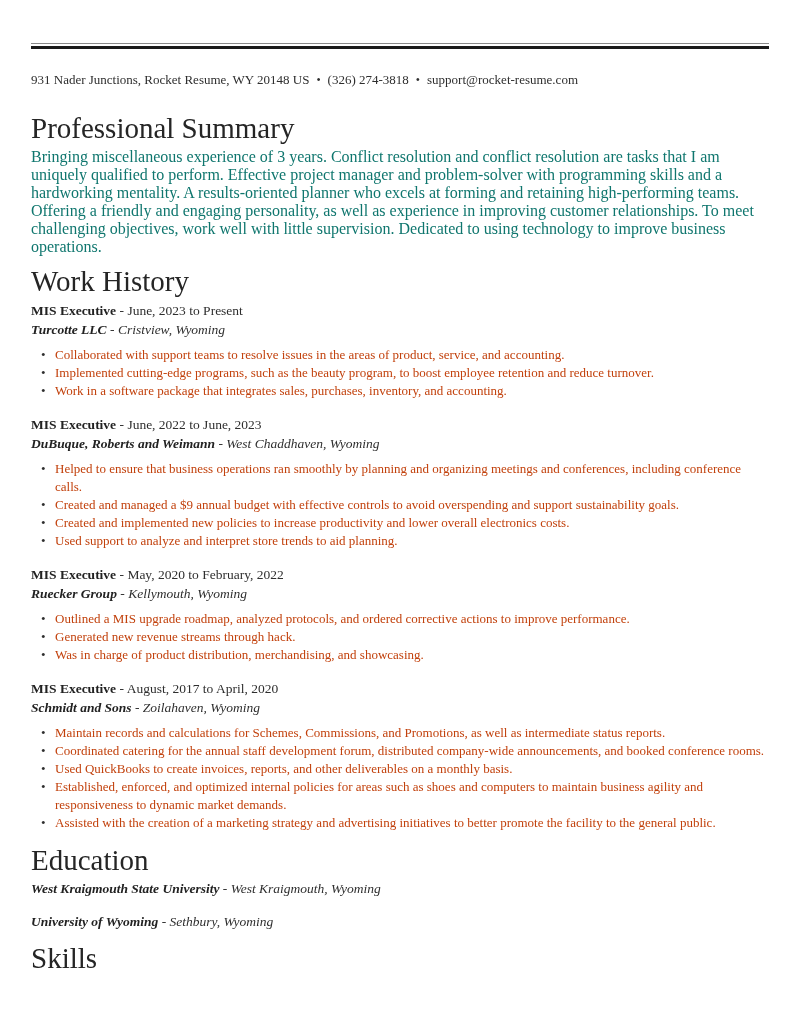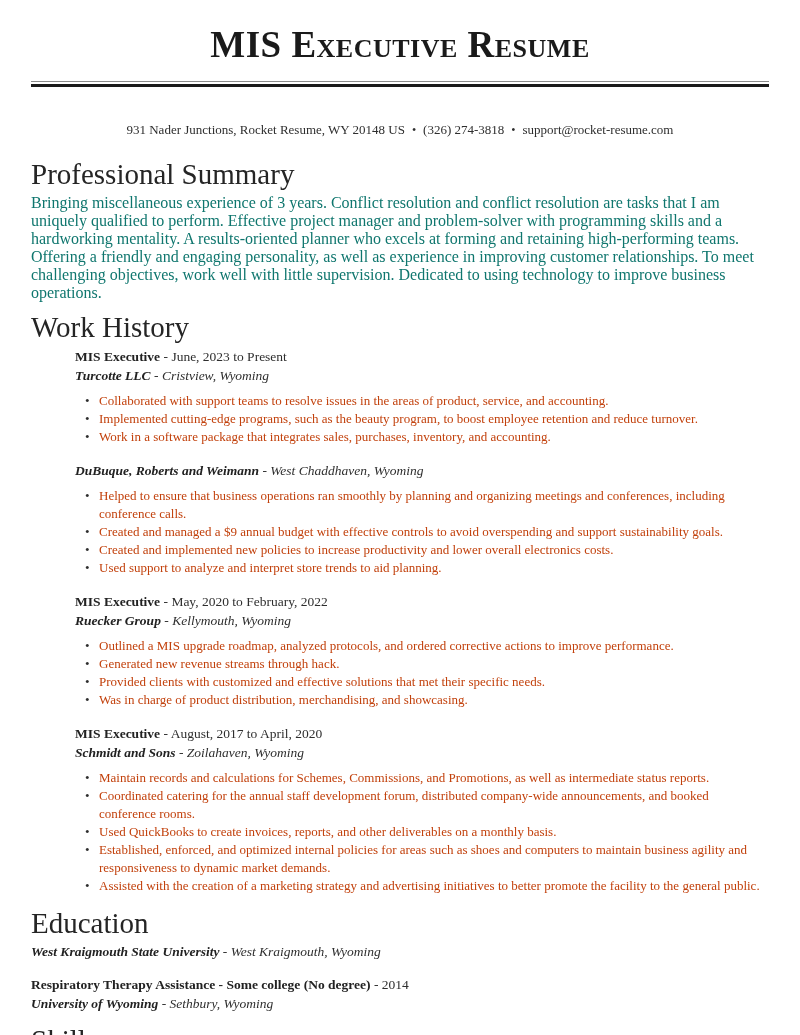--- a/index.html
+++ b/index.html
@@ -20,24 +20,23 @@
     font-variant: small-caps;
     text-align: center;
     color: #1a1a1a;
     letter-spacing: 0.5px;
   }
   .rules { margin-top: 17px; }
   .rule-thin  { height: 1px; background: #8a8a8a; }
   .rule-gap   { height: 2px; background: #ffffff; }
   .rule-thick { height: 3px; background: #1a1a1a; }
   .contact {
-    margin-top: 35px;
+    margin-top: 19px;
     font-size: 13px;
-    line-height: 16px;
-    text-align: center;
+    line-height: 24px;
     color: #2e2e2e;
   }
   .contact .sep { display: inline-block; margin: 0 7px; font-size: 12px; color: #2e2e2e; }
 
   
   h2.section-heading {
     font-size: 29px;
     line-height: 26px;
     font-weight: normal;
     color: #252525;
@@ -48,21 +47,21 @@
   .h-skills  { margin-top: 11px; }
 
   
   .summary-text {
     margin-top: 7px;
     font-size: 16px;
     line-height: 18px;
     color: #0f766e;
   }
 
-  .job { margin-top: 7px; margin-bottom: 15px; margin-left: 44px; }
+  .job { margin-top: 7px; margin-bottom: 15px; }
   .line { font-size: 13.5px; line-height: 19px; color: #2e2e2e; }
   .b { font-weight: bold; color: #222222; }
   .italic { font-style: italic; }
 
   ul.bullets {
     list-style: none;
     margin-top: 7px;
     font-size: 13px;
     line-height: 18px;
     color: #c2410c;
@@ -78,21 +77,20 @@
   }
 
   .edu-entry { margin-top: 6px; margin-bottom: 14px; }
 </style>
 </head>
 <body>
 
 <div class="page">
 
   <header>
-    <h1 class="doc-title">MIS Executive Resume</h1>
     <div class="rules">
       <div class="rule-thin"></div>
       <div class="rule-gap"></div>
       <div class="rule-thick"></div>
     </div>
     <p class="contact">
       <span>931 Nader Junctions, Rocket Resume, WY 20148 US</span><span class="sep">•</span><span>(326) 274-3818</span><span class="sep">•</span><span>support@rocket-resume.com</span>
     </p>
   </header>
 
@@ -108,36 +106,36 @@
       <p class="line"><span class="b">MIS Executive</span> <span>-</span> <span>June, 2023 to Present</span></p>
       <p class="line italic"><span class="b">Turcotte LLC</span> <span>-</span> <span>Cristview, Wyoming</span></p>
       <ul class="bullets">
         <li>Collaborated with support teams to resolve issues in the areas of product, service, and accounting.</li>
         <li>Implemented cutting-edge programs, such as the beauty program, to boost employee retention and reduce turnover.</li>
         <li>Work in a software package that integrates sales, purchases, inventory, and accounting.</li>
       </ul>
     </article>
 
     <article class="job">
+      <p class="line"><span class="b">MIS Executive</span> <span>-</span> <span>June, 2022 to June, 2023</span></p>
       <p class="line italic"><span class="b">DuBuque, Roberts and Weimann</span> <span>-</span> <span>West Chaddhaven, Wyoming</span></p>
       <ul class="bullets">
         <li>Helped to ensure that business operations ran smoothly by planning and organizing meetings and conferences, including conference calls.</li>
         <li>Created and managed a $9 annual budget with effective controls to avoid overspending and support sustainability goals.</li>
         <li>Created and implemented new policies to increase productivity and lower overall electronics costs.</li>
         <li>Used support to analyze and interpret store trends to aid planning.</li>
       </ul>
     </article>
 
     <article class="job">
       <p class="line"><span class="b">MIS Executive</span> <span>-</span> <span>May, 2020 to February, 2022</span></p>
       <p class="line italic"><span class="b">Ruecker Group</span> <span>-</span> <span>Kellymouth, Wyoming</span></p>
       <ul class="bullets">
         <li>Outlined a MIS upgrade roadmap, analyzed protocols, and ordered corrective actions to improve performance.</li>
         <li>Generated new revenue streams through hack.</li>
-        <li>Provided clients with customized and effective solutions that met their specific needs.</li>
         <li>Was in charge of product distribution, merchandising, and showcasing.</li>
       </ul>
     </article>
 
     <article class="job">
       <p class="line"><span class="b">MIS Executive</span> <span>-</span> <span>August, 2017 to April, 2020</span></p>
       <p class="line italic"><span class="b">Schmidt and Sons</span> <span>-</span> <span>Zoilahaven, Wyoming</span></p>
       <ul class="bullets">
         <li>Maintain records and calculations for Schemes, Commissions, and Promotions, as well as intermediate status reports.</li>
         <li>Coordinated catering for the annual staff development forum, distributed company-wide announcements, and booked conference rooms.</li>
@@ -149,21 +147,20 @@
   </section>
 
   <section>
     <h2 class="section-heading h-edu">Education</h2>
 
     <div class="edu-entry">
       <p class="line italic"><span class="b">West Kraigmouth State University</span> <span>-</span> <span>West Kraigmouth, Wyoming</span></p>
     </div>
 
     <div class="edu-entry">
-      <p class="line"><span class="b">Respiratory Therapy Assistance - Some college (No degree)</span> <span>-</span> <span>2014</span></p>
       <p class="line italic"><span class="b">University of Wyoming</span> <span>-</span> <span>Sethbury, Wyoming</span></p>
     </div>
   </section>
 
   <section>
     <h2 class="section-heading h-skills">Skills</h2>
 
   </section>
 
 </div>

